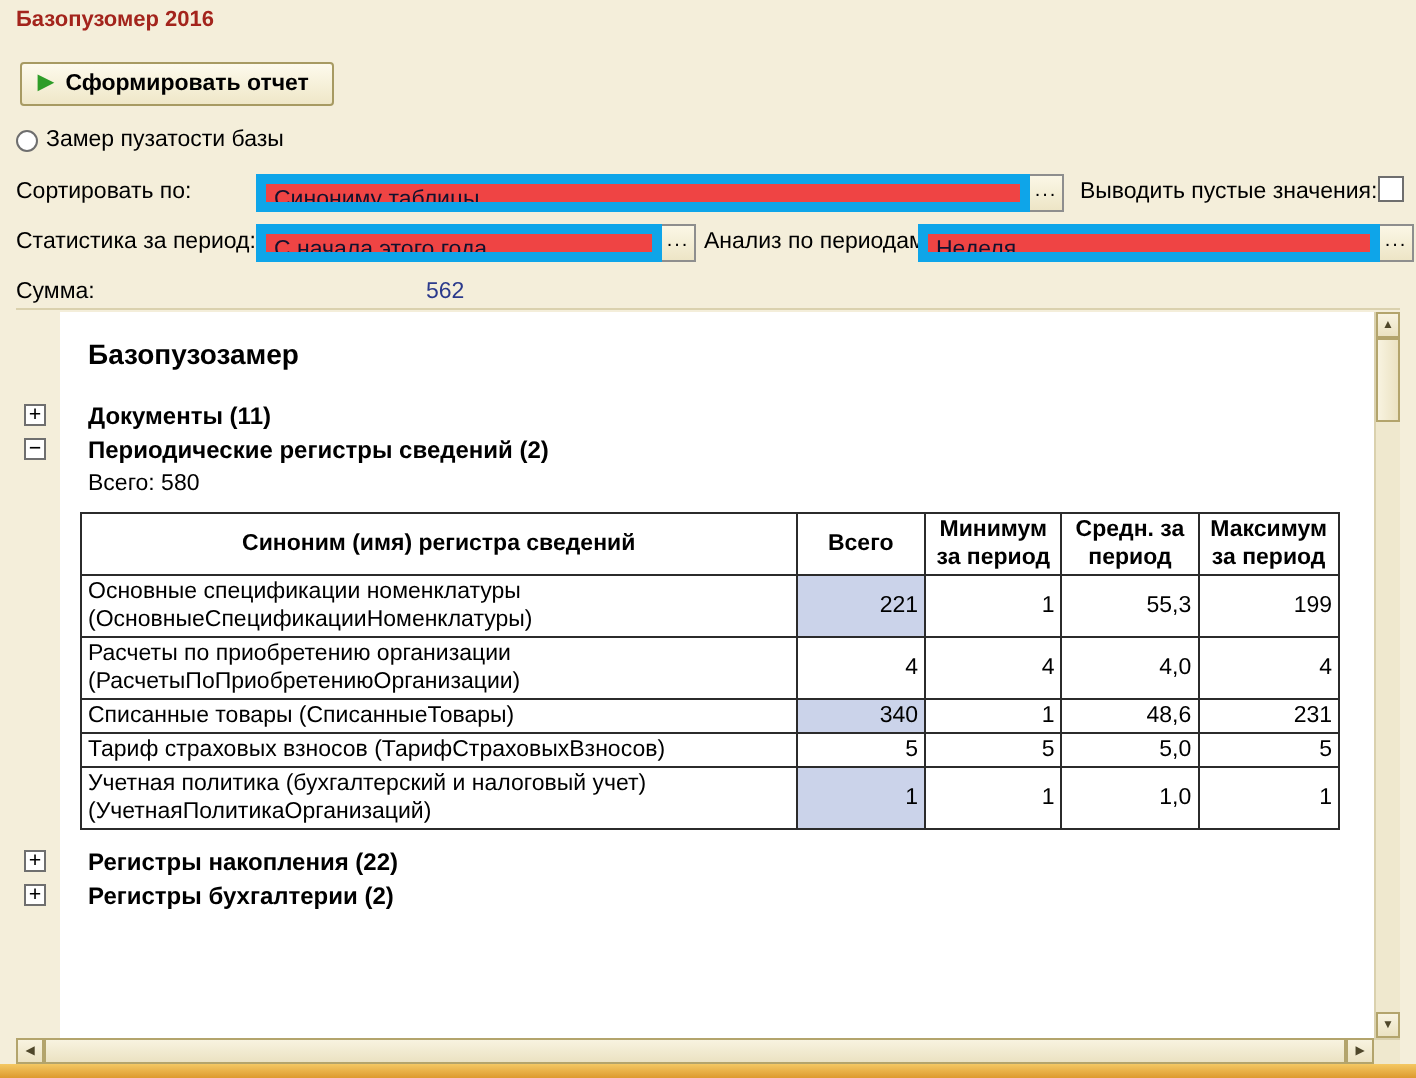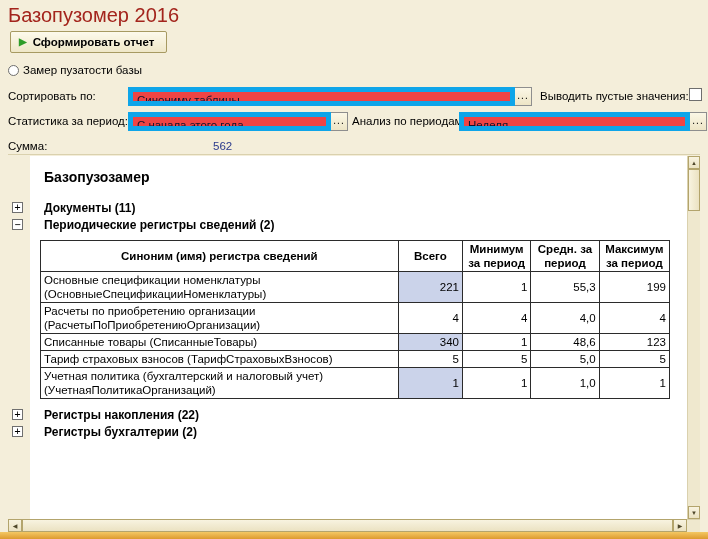--- a/index.html
+++ b/index.html
@@ -7,21 +7,21 @@
   body {
     font-family:"Liberation Sans", sans-serif;
     background:#F4EEDA;
     position:relative;
     overflow:hidden;
     font-size:11.5px;
     color:#000;
     cursor:default;
   }
 
-  .app-title { position:absolute; left:8px; top:4px; font-size:20px; font-weight:normal; color:#A3241C; }
+  .app-title { position:absolute; left:8px; top:4px; font-size:11px; font-weight:bold; color:#A3241C; }
 
   .gen-btn {
     position:absolute; left:10px; top:31px; height:22px;
     display:flex; align-items:center; gap:6px; padding:0 12px 0 8px;
     background:linear-gradient(#FDFAEC,#EFE7C8);
     border:1px solid #A79A62; border-radius:2px;
     font-weight:bold; font-size:11.5px;
   }
   .play-icon { color:#2E9D28; font-size:10px; line-height:10px; }
 
@@ -157,20 +157,24 @@
         <div class="ccell seclabel">Документы (11)</div>
       </div>
 
       <div class="trow" style="height:17px;">
         <div class="gcell">
             <div class="exp">−</div>
           </div>
         <div class="ccell seclabel">Периодические регистры сведений (2)</div>
       </div>
 
+      <div class="trow" style="height:16px;">
+        <div class="gcell"></div>
+        <div class="ccell totlabel">Всего: 580</div>
+      </div>
 
       <div class="trow" style="height:4px;">
           <div class="gcell"></div>
           <div class="ccell"></div>
         </div>
 
       <div class="trow">
         <div class="gcell"></div>
         <div class="ccell">
           <table class="rtable">
@@ -196,21 +200,21 @@
                   <td class="c1">4</td>
                   <td class="c2">4</td>
                   <td class="c3">4,0</td>
                   <td class="c4">4</td>
                 </tr>
                 <tr>
                   <td class="c0">Списанные товары (СписанныеТовары)</td>
                   <td class="c1 hl">340</td>
                   <td class="c2">1</td>
                   <td class="c3">48,6</td>
-                  <td class="c4">123</td>
+                  <td class="c4">231</td>
                 </tr>
                 <tr>
                   <td class="c0">Тариф страховых взносов (ТарифСтраховыхВзносов)</td>
                   <td class="c1">5</td>
                   <td class="c2">5</td>
                   <td class="c3">5,0</td>
                   <td class="c4">5</td>
                 </tr>
                 <tr>
                   <td class="c0">Учетная политика (бухгалтерский и налоговый учет) (УчетнаяПолитикаОрганизаций)</td>

